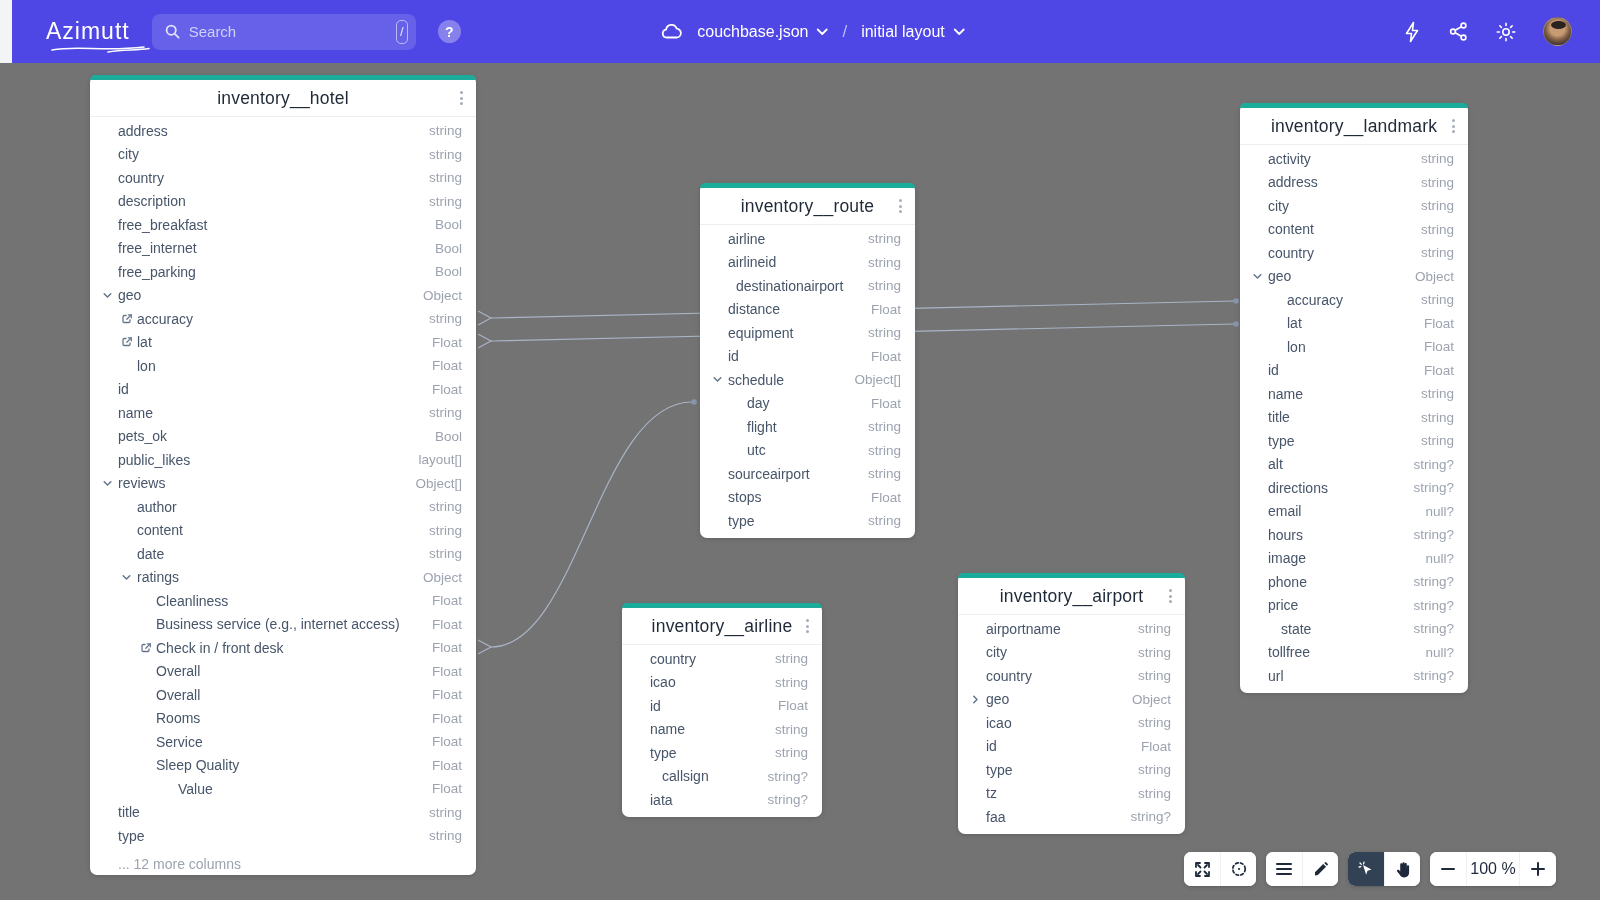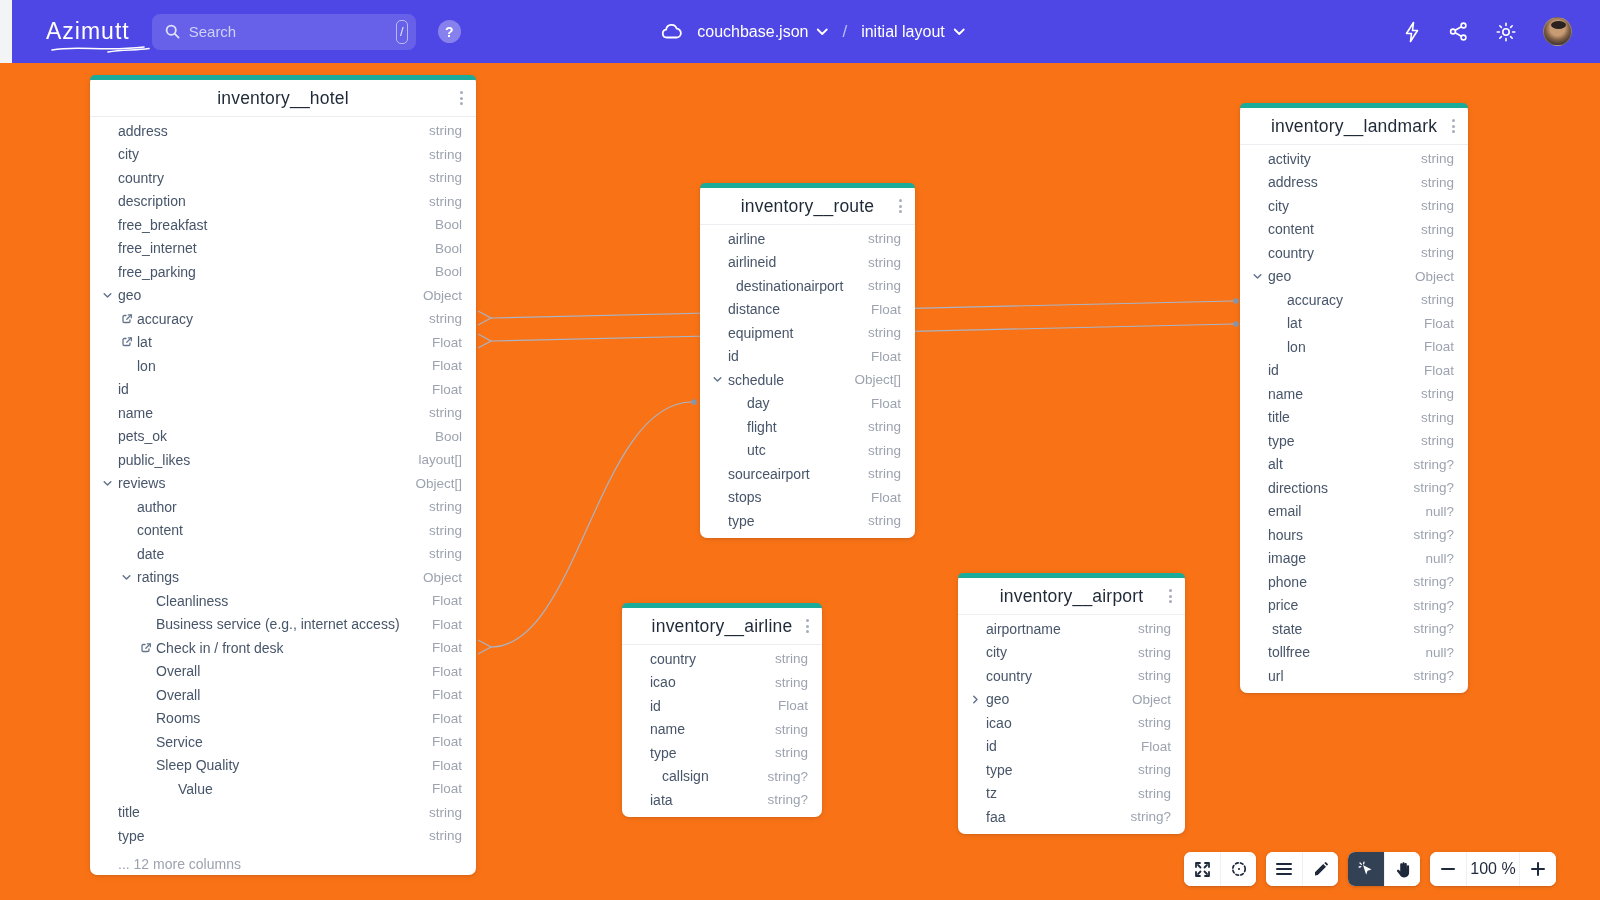--- a/index.html
+++ b/index.html
@@ -25,21 +25,21 @@
   .nav-btn { display:flex; align-items:center; gap:8px; font-size:16px; font-weight:500; color:#fff; cursor:pointer; }
   .crumb-sep { color:#b9bdf5; font-size:17px; }
   .nav-right { margin-left:auto; display:flex; align-items:center; gap:26px; padding-right:40px; }
   .nav-icon { cursor:pointer; display:flex; }
   .avatar { width:29px; height:29px; border-radius:50%; cursor:pointer;
             background:radial-gradient(circle at 50% 38%, #c79b74 0 34%, #7e5d43 55%, #3e3331 78%, #2c2624 100%);
             border:1px solid rgba(255,255,255,.25); position:relative; overflow:hidden; }
   .avatar:after { content:""; position:absolute; left:7px; top:3px; width:15px; height:8px; border-radius:50%; background:#2a2220; }
 
   
-  .canvas { position:absolute; top:63px; left:0; width:1600px; height:837px; background:#f97316; }
+  .canvas { position:absolute; top:63px; left:0; width:1600px; height:837px; background:#737373; }
   .relations { position:absolute; top:0; left:0; z-index:0; }
 
   
   .tbl { position:absolute; background:#fff; border-radius:7px; z-index:1;
          box-shadow:0 1px 2px rgba(16,24,40,.08), 0 1px 6px rgba(16,24,40,.10); }
   .tbl-bar { height:5px; background:#1bab9b; border-radius:7px 7px 0 0; }
   .tbl-header { height:37px; display:flex; align-items:center; justify-content:center; position:relative;
                 border-bottom:1px solid #eceef2; cursor:grab; }
   .tbl-title { font-size:17.5px; font-weight:500; color:#1f2937; letter-spacing:.2px; white-space:nowrap; }
   .kebab { position:absolute; right:9px; top:50%; transform:translateY(-50%); display:flex; flex-direction:column;
@@ -485,21 +485,21 @@
           <span class="ctype">null?</span>
         </div>
         <div class="row" style="padding-left:28px">
           <span class="cname">phone</span>
           <span class="ctype">string?</span>
         </div>
         <div class="row" style="padding-left:28px">
           <span class="cname">price</span>
           <span class="ctype">string?</span>
         </div>
-        <div class="row" style="padding-left:32px">
+        <div class="row" style="padding-left:41px">
           <span class="cname">state</span>
           <span class="ctype">string?</span>
         </div>
         <div class="row" style="padding-left:28px">
           <span class="cname">tollfree</span>
           <span class="ctype">null?</span>
         </div>
         <div class="row" style="padding-left:28px">
           <span class="cname">url</span>
           <span class="ctype">string?</span>

